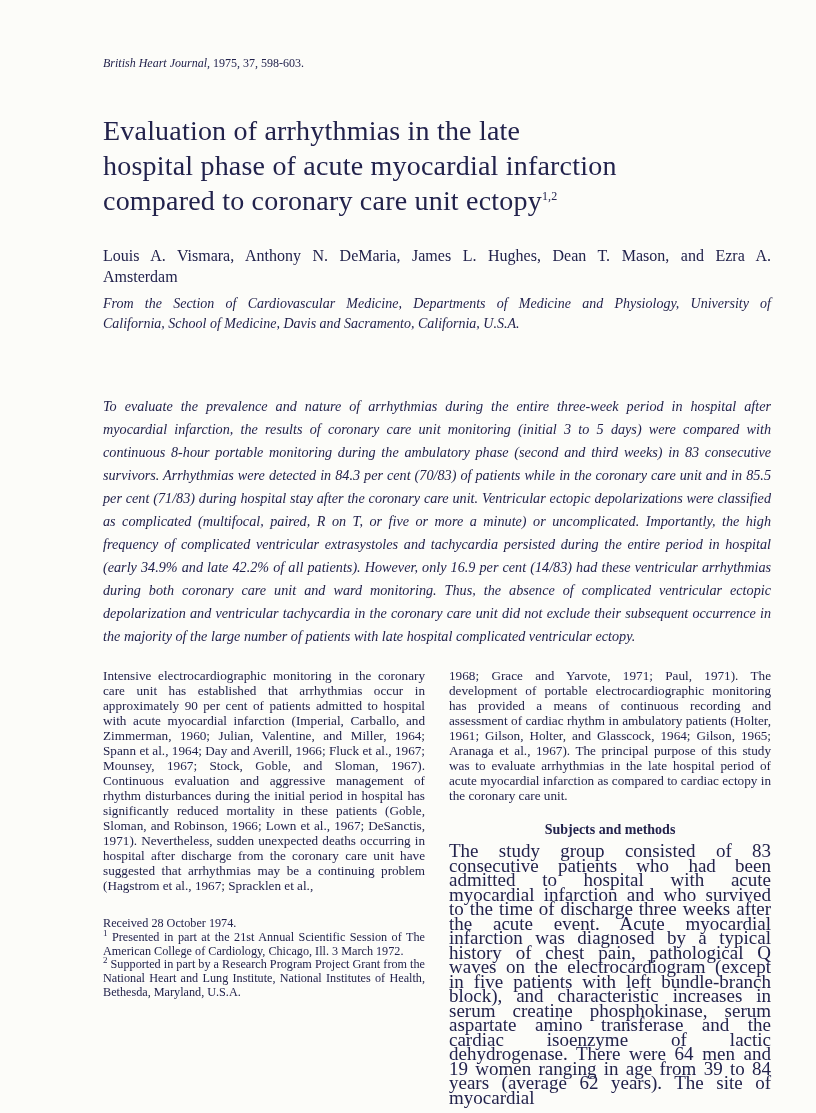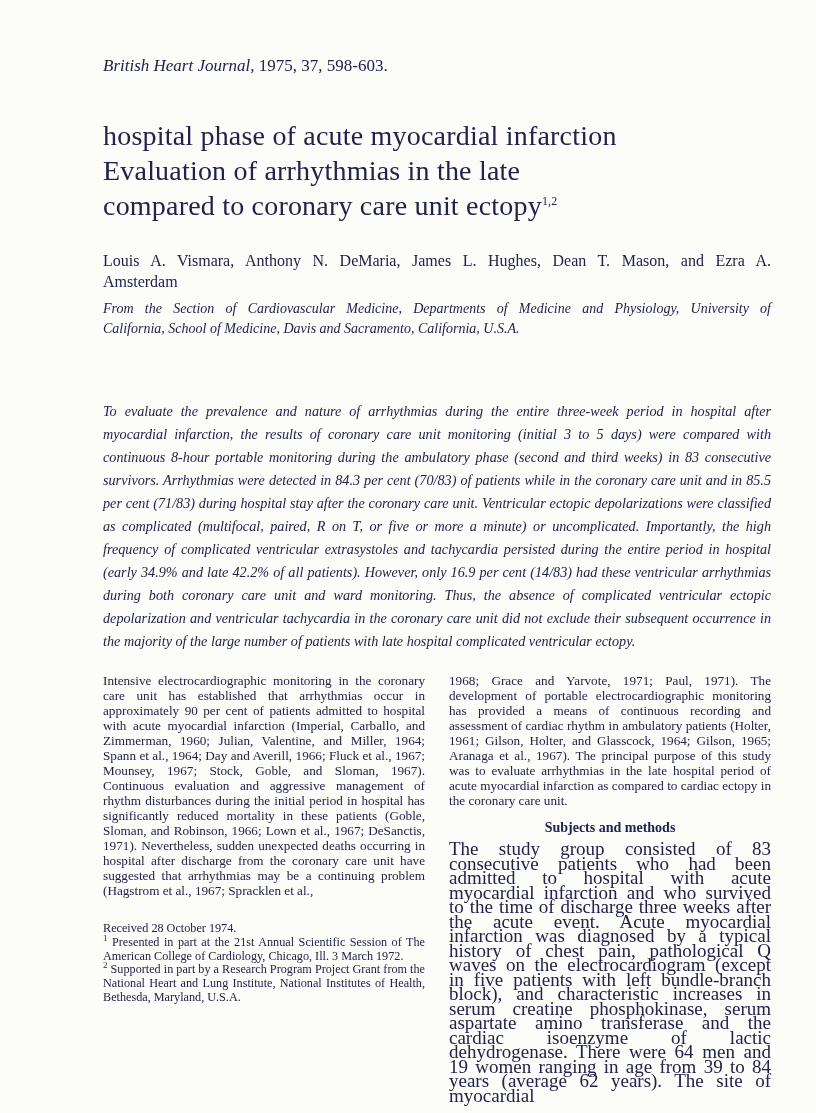--- a/index.html
+++ b/index.html
@@ -14,21 +14,21 @@
     width: 816px; height: 1113px;
     background: #fcfcf9;
     color: #22224c;
     overflow: hidden;
   }
   .content {
     position: absolute;
     left: 103px; top: 0;
     width: 668px;
   }
-  .journal-line { margin: 56px 0 0; font-size: 17px; }
+  .journal-line { margin: 56px 0 0; font-size: 12px; }
   .jname { font-style: italic; }
   .title {
     margin: 42px 0 0;
     font-size: 28px;
     font-weight: 400;
     line-height: 35px;
     letter-spacing: 0.2px;
   }
   .title sup { font-size: 12px; line-height: 0; }
   .authors { margin: 27px 0 0; font-size: 16px; line-height: 21px; }
@@ -51,43 +51,43 @@
   }
   .footnotes {
     margin-top: 24px;
     font-size: 12.2px;
     line-height: 13.8px;
     text-align: justify;
   }
   .footnotes p { margin: 0; }
   .footnotes sup { line-height: 0; font-size: 9px; }
   .section-heading {
-    margin: 12px 0 6px;
+    margin: 19px 0 6px;
     text-align: center;
     font-weight: 700;
     font-size: 14px;
   }
   .small-para {
     margin: 0;
     font-size: 19px;
     line-height: 14.5px;
     text-align: justify;
   }
 </style>
 </head>
 <body>
 
 <div class="page">
   <div class="content">
 
     <p class="journal-line"><span class="jname">British Heart Journal,</span><span> 1975, 37, 598-603.</span></p>
 
     <h1 class="title">
+      <div>Evaluation of arrhythmias in the late</div>
       <div>hospital phase of acute myocardial infarction</div>
-      <div>Evaluation of arrhythmias in the late</div>
       <div><span>compared to coronary care unit ectopy</span><sup>1,2</sup></div>
     </h1>
 
     <div class="authors">
       <div class="just-full">Louis A. Vismara, Anthony N. DeMaria, James L. Hughes, Dean T. Mason, and Ezra A.</div>
       <div>Amsterdam</div>
     </div>
 
     <div class="affiliation">
       <div class="just-full">From the Section of Cardiovascular Medicine, Departments of Medicine and Physiology, University of</div>

